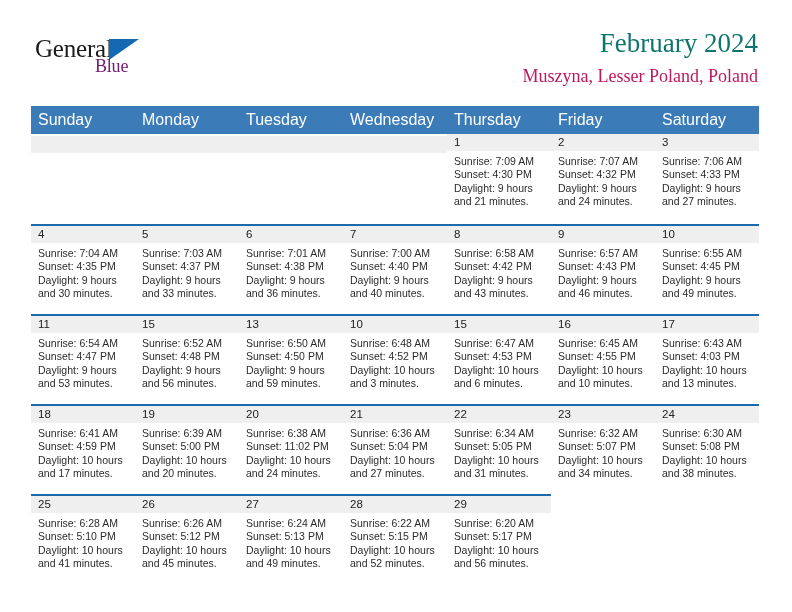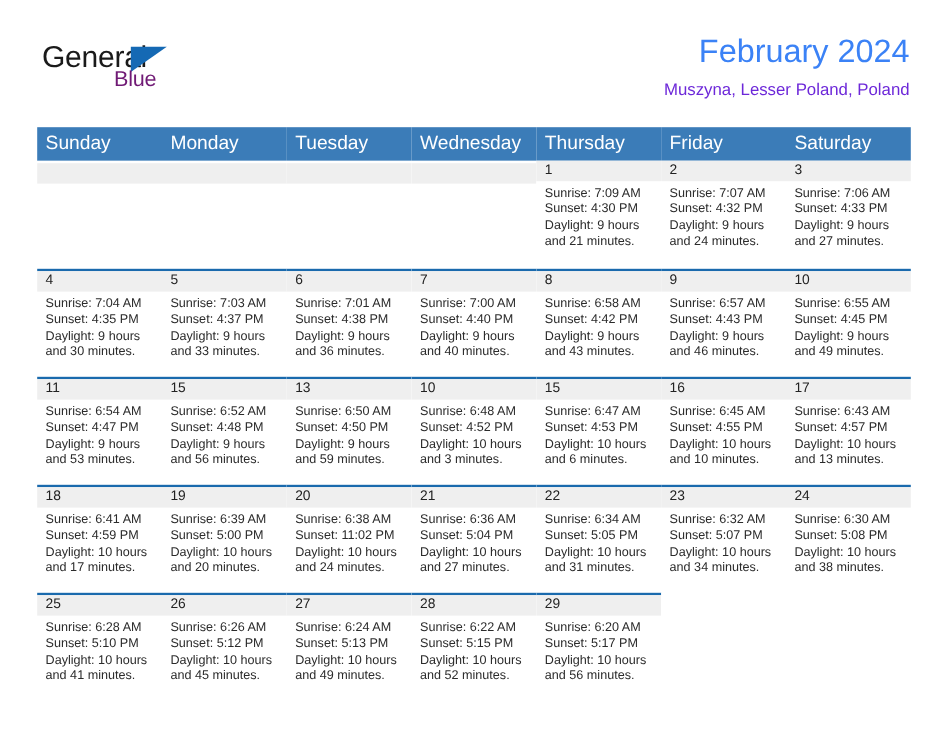--- a/index.html
+++ b/index.html
@@ -15,20 +15,21 @@
     width: 792px; height: 612px;
     background: #ffffff;
     overflow: hidden;
   }
 
   
   .header {
     position: absolute;
     left: 31px; top: 28px; right: 34px;
     height: 72px;
+    font-family: Liberation Serif, serif;
   }
   .brand {
     position: absolute;
     left: 4px; top: 8px;
     width: 220px; height: 62px;
   }
   .brand-general {
     position: absolute;
     left: 0; top: 0;
     font-size: 25px;
@@ -52,28 +53,28 @@
     line-height: 1;
   }
 
   .title-wrap {
     position: absolute;
     right: 0; top: 0;
     text-align: right;
   }
   .cal-title {
     font-size: 27px;
-    color: #3b82f6;
+    color: #0f766e;
     line-height: 1.15;
     white-space: nowrap;
   }
   .cal-subtitle {
     margin-top: 7px;
-    font-size: 14px;
-    color: #6d28d9;
+    font-size: 18px;
+    color: #be185d;
     line-height: 1.2;
     white-space: nowrap;
   }
 
   
   .calendar {
     position: absolute;
     left: 31px; top: 106px;
     width: 728px;
   }
@@ -370,21 +371,21 @@
                   <div>Daylight: 10 hours</div>
                   <div>and 10 minutes.</div>
                 </div>
               </div>
             </td>
             <td>
               <div class="cell filled">
                 <div class="daynum-band">17</div>
                 <div class="cell-lines">
                   <div>Sunrise: 6:43 AM</div>
-                  <div>Sunset: 4:57 PM</div>
+                  <div>Sunset: 4:03 PM</div>
                   <div>Daylight: 10 hours</div>
                   <div>and 13 minutes.</div>
                 </div>
               </div>
             </td>
           </tr>
           <tr>
             <td>
               <div class="cell filled">
                 <div class="daynum-band">18</div>

